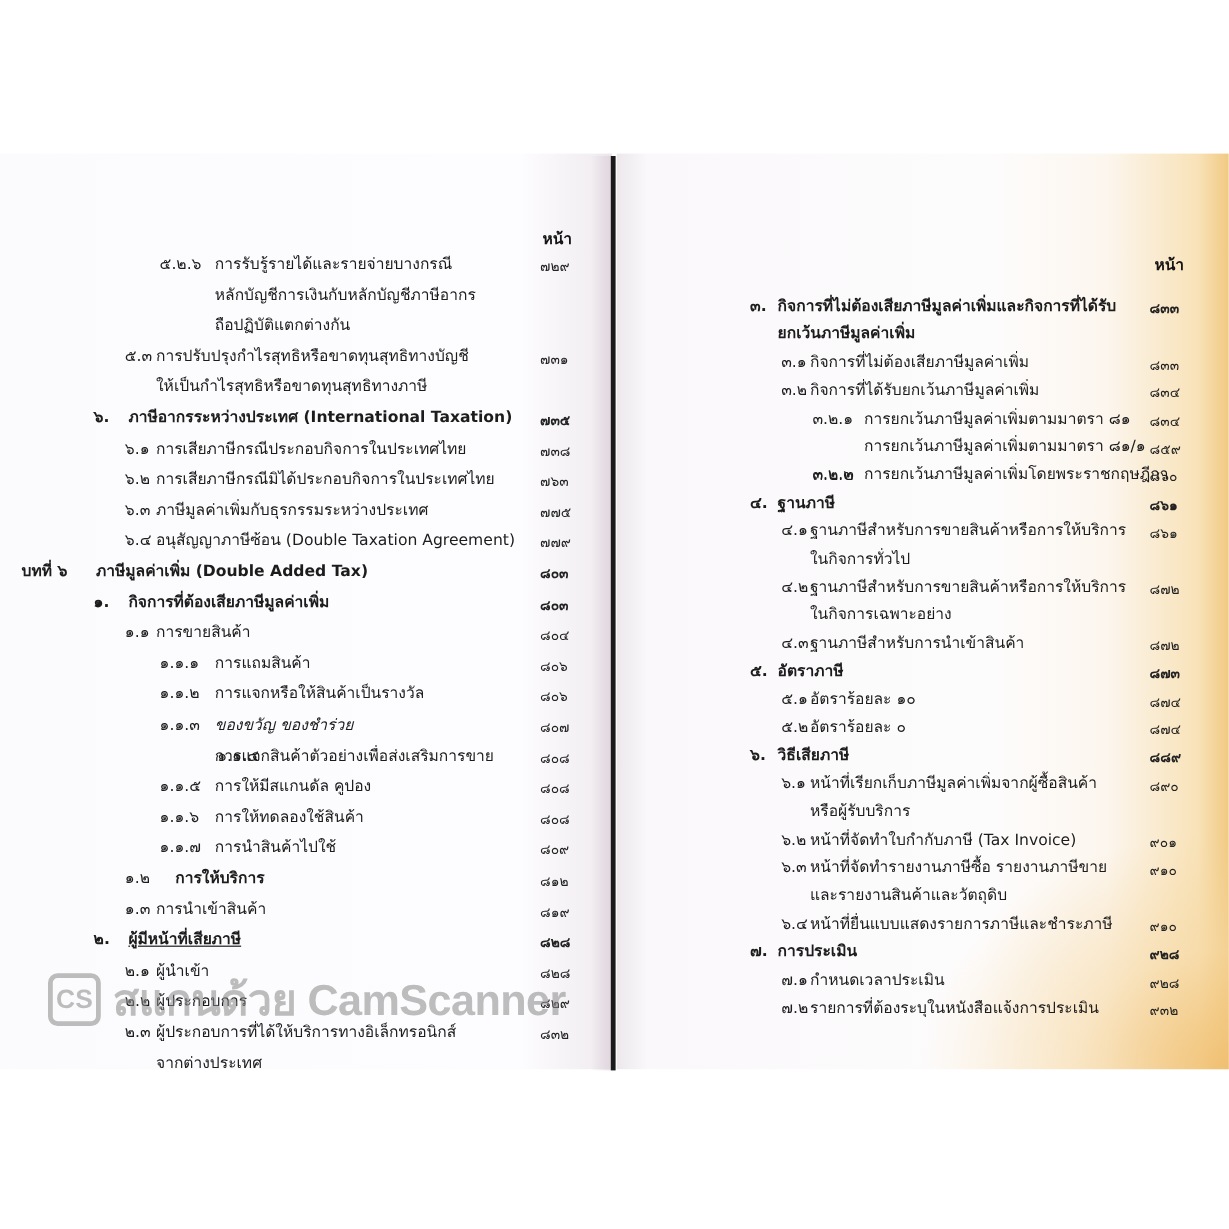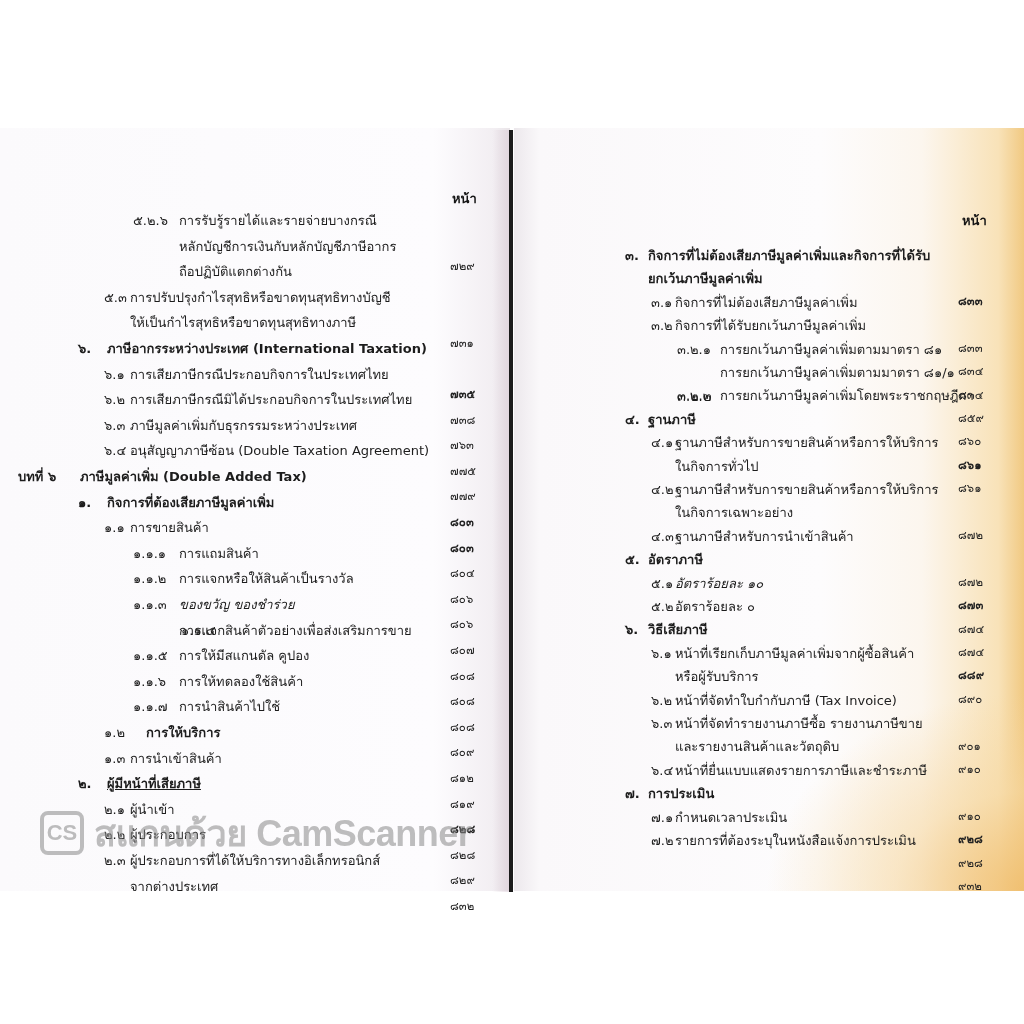--- a/index.html
+++ b/index.html
@@ -32,21 +32,21 @@
   }
   .hdr {
     position: absolute; font-size: 13px; font-weight: bold; color: #151515;
   }
   .row {
     position: absolute; font-size: 13px; line-height: 16px; white-space: nowrap; color: #1c1c1c;
   }
   .row.bold { font-weight: bold; }
   .num { display: inline-block; }
   .pg {
-    position: absolute; font-size: 11.5px; color: #222; white-space: nowrap; margin-top: 44px;
+    position: absolute; font-size: 11.5px; color: #222; white-space: nowrap;
   }
   .pg.bold { font-weight: bold; }
   .watermark {
     position: absolute; left: 40px; top: 808px; height: 50px; display: flex; align-items: center;
     opacity: 0.55; pointer-events: none;
   }
   .cs-badge {
     width: 44px; height: 44px; border: 4px solid #8a8a8a; border-radius: 8px; box-sizing: border-box;
     color: #8a8a8a; font-family: "Liberation Sans", sans-serif; font-weight: bold; font-size: 22px;
     display: flex; align-items: center; justify-content: center; margin-right: 10px;
@@ -257,21 +257,21 @@
       <span style="position: absolute; left: 675px;">ฐานภาษีสำหรับการนำเข้าสินค้า</span>
       <span class="pg" style="left: 958px; top: 1px;">๘๗๒</span>
     </div>
     <div class="row bold" style="top: 552.2px; left: 0px;">
       <span class="num" style="position: absolute; left: 625px;">๕.</span>
       <span style="position: absolute; left: 648px;">อัตราภาษี</span>
       <span class="pg bold" style="left: 958px; top: 1px;">๘๗๓</span>
     </div>
     <div class="row" style="top: 575.6px; left: 0px;">
       <span class="num" style="position: absolute; left: 651px;">๕.๑</span>
-      <span style="position: absolute; left: 675px; font-style: italic;">อัตราร้อยละ ๑๐</span>
+      <span style="position: absolute; left: 675px;">อัตราร้อยละ ๑๐</span>
       <span class="pg" style="left: 958px; top: 1px;">๘๗๔</span>
     </div>
     <div class="row" style="top: 599px; left: 0px;">
       <span class="num" style="position: absolute; left: 651px;">๕.๒</span>
       <span style="position: absolute; left: 675px;">อัตราร้อยละ ๐</span>
       <span class="pg" style="left: 958px; top: 1px;">๘๗๔</span>
     </div>
     <div class="row bold" style="top: 622.4px; left: 0px;">
       <span class="num" style="position: absolute; left: 625px;">๖.</span>
       <span style="position: absolute; left: 648px;">วิธีเสียภาษี</span>

